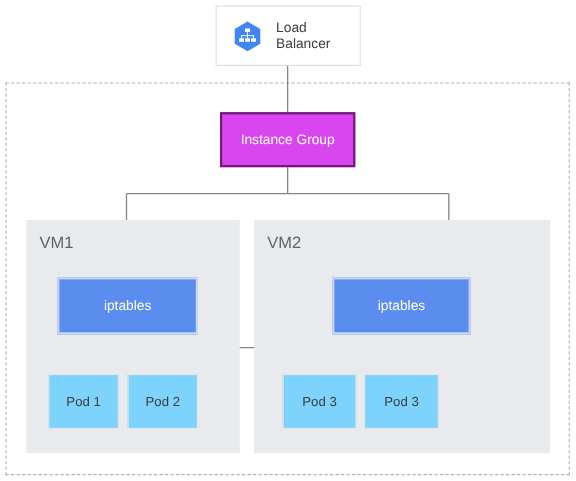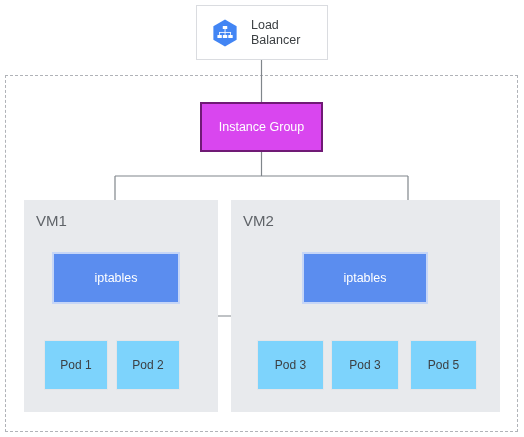--- a/index.html
+++ b/index.html
@@ -174,17 +174,14 @@
   </div>
   <div class="pod" id="pod-2">
     <span>Pod 2</span>
   </div>
   <div class="pod" id="pod-3">
     <span>Pod 3</span>
   </div>
   <div class="pod" id="pod-4">
     <span>Pod 3</span>
   </div>
-  <div class="pod" id="pod-5">
-    <span>Pod 5</span>
-  </div>
 
 </div>
 
 </body></html>

